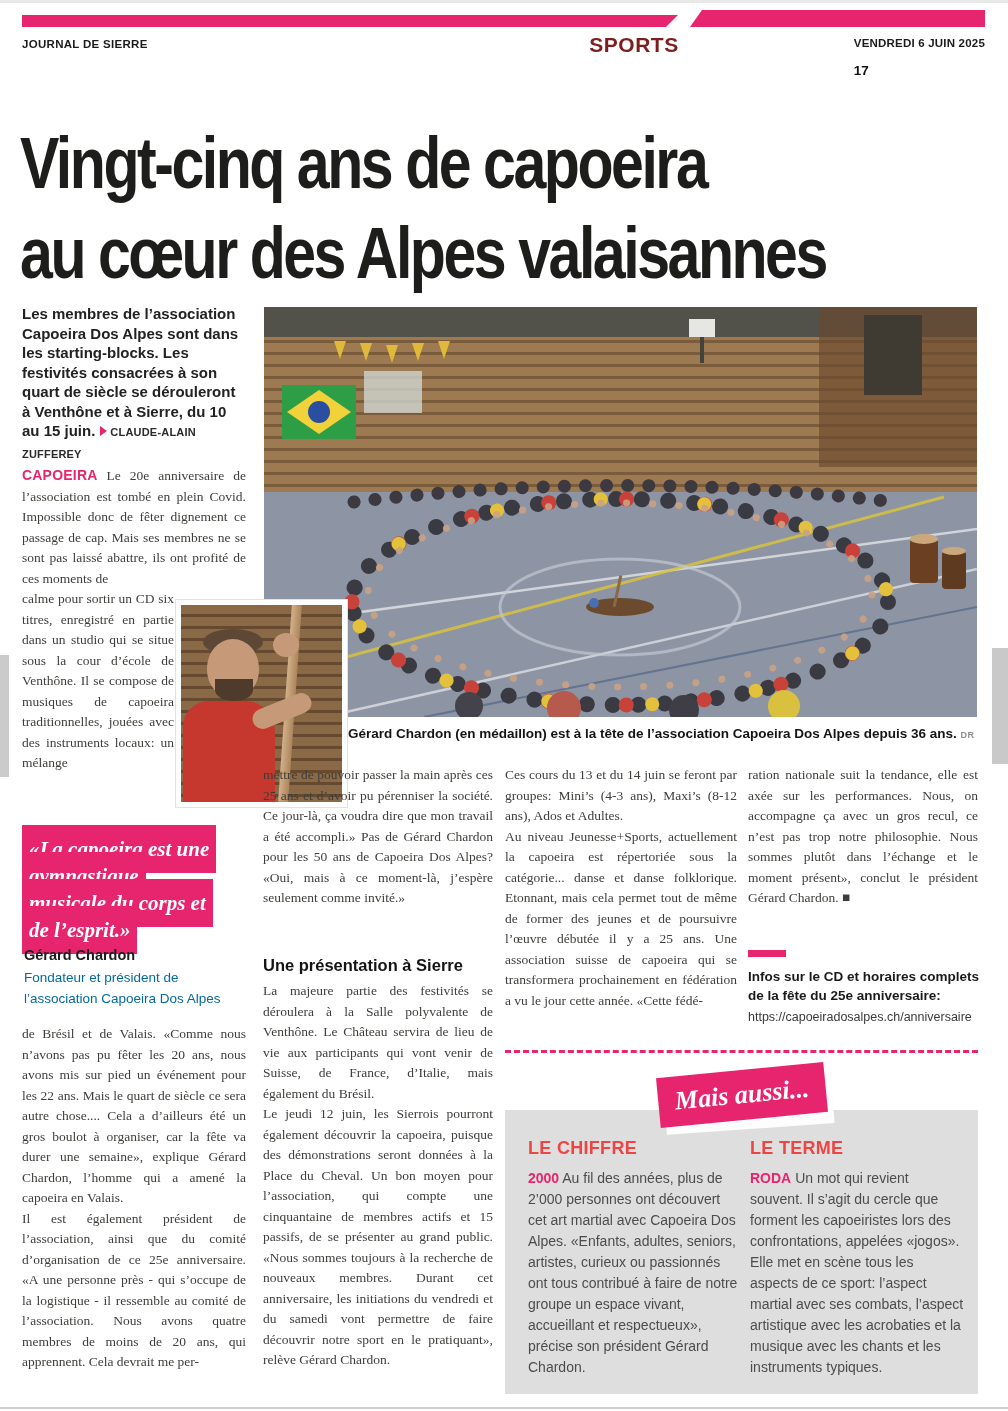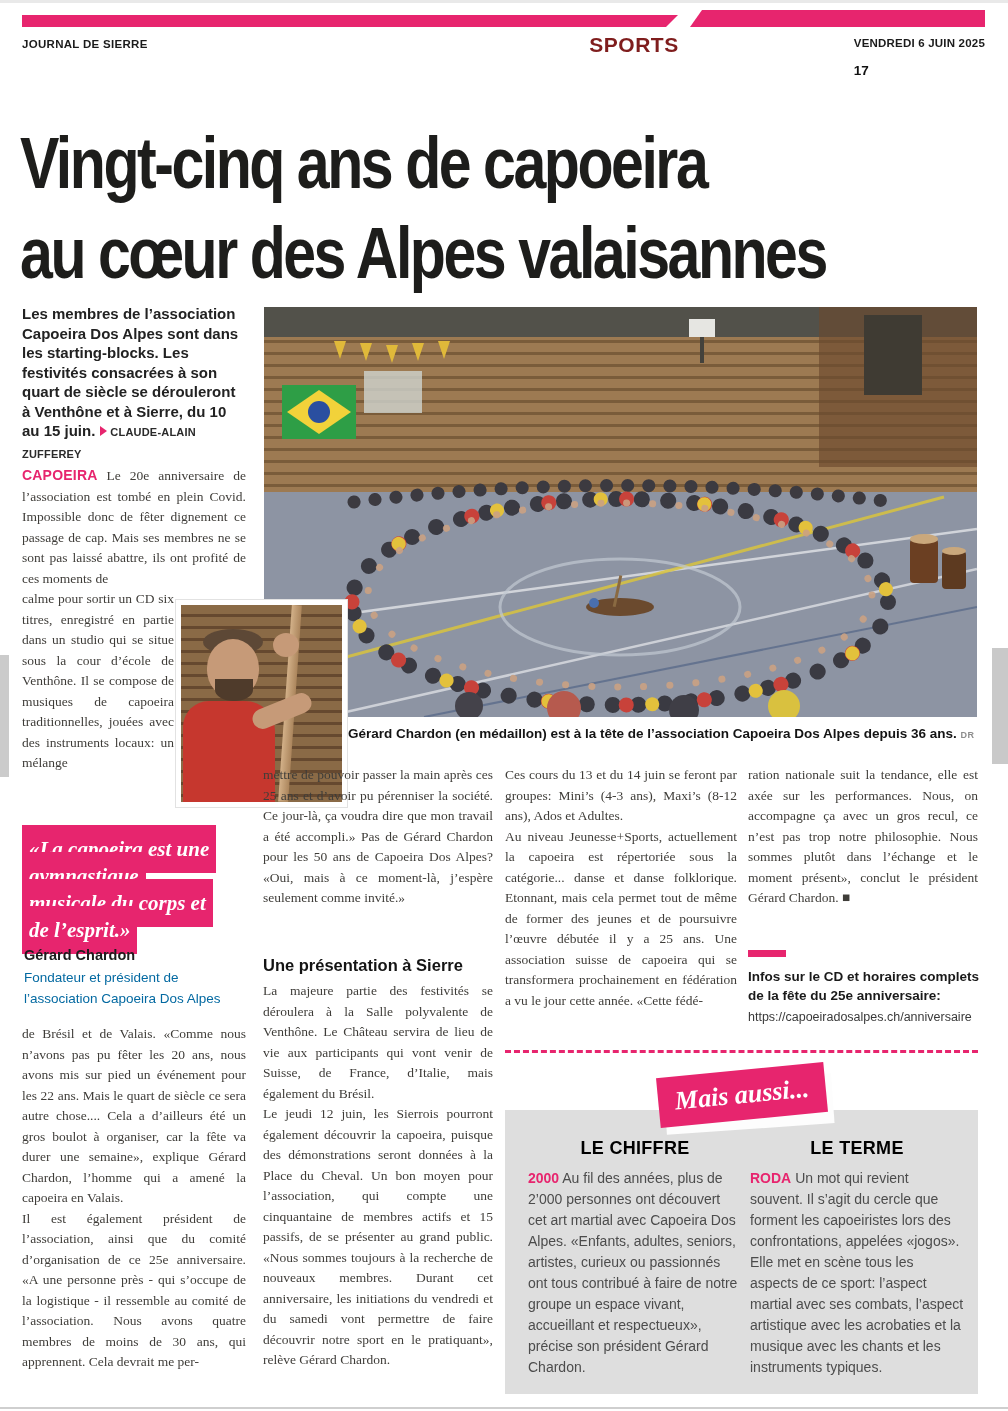--- a/index.html
+++ b/index.html
@@ -84,21 +84,21 @@
 
   
   .graybox{left:505px;top:1110px;width:473px;height:284px;background:#dedede;overflow:hidden;z-index:1;}
   .banner-wrap{left:658px;top:1070px;width:176px;height:58px;z-index:5;}
   .banner-shadow{position:absolute;left:7px;top:9px;width:168px;height:50px;background:#fdfdfd;
                  transform:rotate(-4deg);}
   .banner{position:absolute;left:0;top:0;width:168px;height:50px;background:#e7256e;transform:rotate(-5.5deg);
           display:flex;align-items:center;justify-content:center;color:#fff;
           font-family:"Liberation Serif",serif;font-style:italic;font-weight:bold;font-size:26px;}
   .boxcol{z-index:2;}
-  .boxlabel{font-size:18px;font-weight:bold;color:#000000;letter-spacing:.3px;margin:0 0 9px 0;text-align:center;}
+  .boxlabel{font-size:18px;font-weight:bold;color:#ef4444;letter-spacing:.3px;margin:0 0 9px 0;}
   .boxtext{font-size:14px;line-height:21px;color:#4c4c4c;margin:0;}
   .hl{color:#e7256e;font-weight:bold;}
   .chiffre{left:528px;top:1138px;width:214px;}
   .terme{left:750px;top:1138px;width:214px;}
 
   
   .tab-left{left:0;top:655px;width:9px;height:122px;background:#cbcbcb;cursor:pointer;}
   .tab-right{left:992px;top:648px;width:16px;height:116px;background:#c9c9c9;cursor:pointer;}
   .bottom-edge{left:0;top:1407px;width:1008px;height:2px;background:#cfcfcf;}
 </style>
@@ -210,21 +210,21 @@
   </div>
 
   <div class="abs quote">
     <span>«La capoeira est une gymnastique musicale du corps et de l’esprit.»</span>
   </div>
   <div class="abs qauthor">Gérard Chardon</div>
   <div class="abs qrole">Fondateur et président de l’association Capoeira Dos Alpes</div>
 
   <div class="abs colA2">
     <p class="bp">de Brésil et de Valais. «Comme nous n’avons pas pu fêter les 20 ans, nous avons mis sur pied un événement pour les 22 ans. Mais le quart de siècle ce sera autre chose.... Cela a d’ailleurs été un gros boulot à organiser, car la fête va durer une semaine», explique Gérard Chardon, l’homme qui a amené la capoeira en Valais.</p>
-    <p class="bp">Il est également président de l’association, ainsi que du comité d’organisation de ce 25e anniversaire. «A une personne près - qui s’occupe de la logistique - il ressemble au comité de l’association. Nous avons quatre membres de moins de 30 ans, qui apprennent. Cela devrait me per-</p>
+    <p class="bp">Il est également président de l’association, ainsi que du comité d’organisation de ce 25e anniversaire. «A une personne près - qui s’occupe de la logistique - il ressemble au comité de l’association. Nous avons quatre membres de moins de 20 ans, qui apprennent. Cela devrait me per-</p>
   </div>
 
   <div class="abs colB1">
     <p class="bp">mettre de pouvoir passer la main après ces 25 ans et d’avoir pu pérenniser la société. Ce jour-là, ça voudra dire que mon travail a été accompli.» Pas de Gérard Chardon pour les 50 ans de Capoeira Dos Alpes? «Oui, mais à ce moment-là, j’espère seulement comme invité.»</p>
   </div>
   <div class="abs colB2">
     <h3 class="subhead">Une présentation à Sierre</h3>
     <p class="bp">La majeure partie des festivités se déroulera à la Salle polyvalente de Venthône. Le Château servira de lieu de vie aux participants qui vont venir de Suisse, de France, d’Italie, mais également du Brésil.</p>
     <p class="bp">Le jeudi 12 juin, les Sierrois pourront également découvrir la capoeira, puisque des démonstrations seront données à la Place du Cheval. Un bon moyen pour l’association, qui compte une cinquantaine de membres actifs et 15 passifs, de se présenter au grand public. «Nous sommes toujours à la recherche de nouveaux membres. Durant cet anniversaire, les initiations du vendredi et du samedi vont permettre de faire découvrir notre sport en le pratiquant», relève Gérard Chardon.</p>
   </div>

